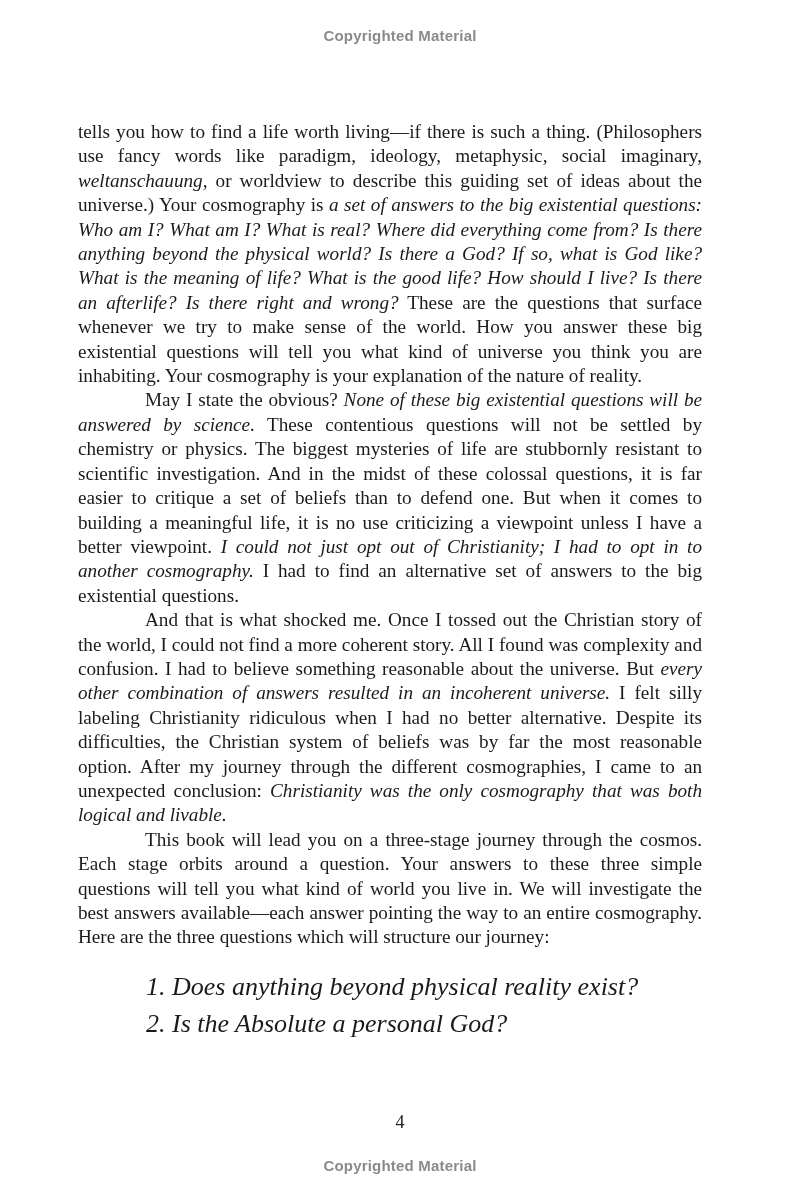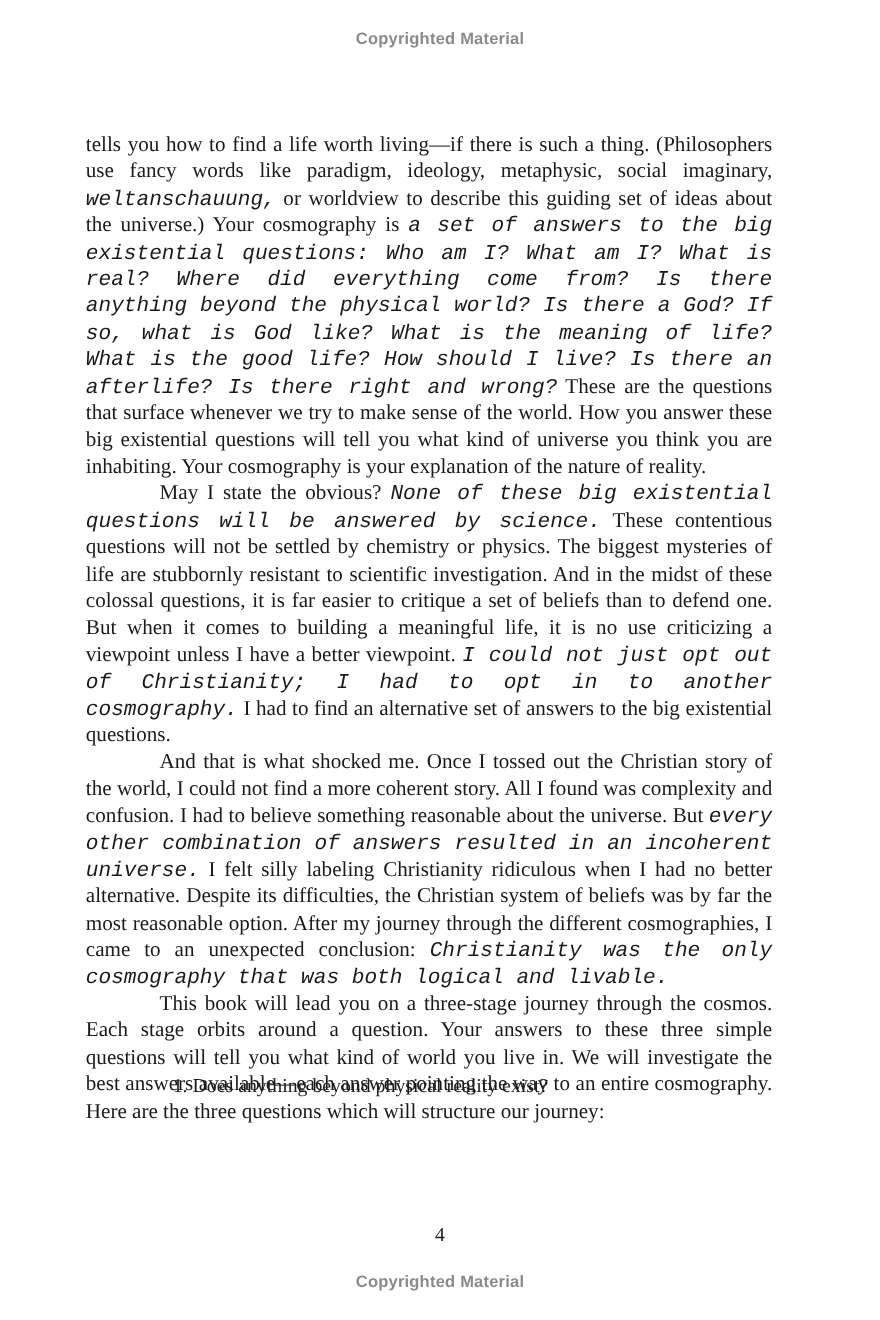--- a/index.html
+++ b/index.html
@@ -11,25 +11,25 @@
     }
     .wm-top { top: 27px; }
     .wm-bottom { top: 1157px; }
     .page-body {
       position: absolute; left: 78px; top: 120px; width: 624px;
       font-family: "Liberation Serif", serif; font-size: 19.2px;
       line-height: 24.4px; color: #1a1a1a; text-align: justify;
     }
     .page-body p { margin: 0; }
     .page-body p.indent { text-indent: 67px; }
-    .page-body em { font-style: italic; font-family: Liberation Mono, monospace; }
+    .page-body em { font-style: italic; }
     .questions {
-      position: absolute; left: 157px; top: 975px; width: 500px;
-      font-family: "Liberation Serif", serif; font-size: 18px;
-      color: #1a1a1a;
+      position: absolute; left: 146px; top: 975px; width: 500px;
+      font-family: "Liberation Serif", serif; font-size: 26px;
+      font-style: italic; color: #1a1a1a;
     }
     .questions .q { height: 37px; line-height: 24px; }
     .page-number {
       position: absolute; left: 0; width: 800px; top: 1112px; text-align: center;
       font-family: "Liberation Serif", serif; font-size: 18px; color: #222;
     }
   </style>
 </head>
 <body>
 
@@ -45,17 +45,18 @@
   <p class="indent">
     <span>And that is what shocked me. Once I tossed out the Christian story of the world, I could not find a more coherent story. All I found was complexity and confusion. I had to believe something reasonable about the universe. But </span><em>every other combination of answers resulted in an incoherent universe.</em><span> I felt silly labeling Christianity ridiculous when I had no better alternative. Despite its difficulties, the Christian system of beliefs was by far the most reasonable option. After my journey through the different cosmographies, I came to an unexpected conclusion: </span><em>Christianity was the only cosmography that was both logical and livable.</em>
   </p>
   <p class="indent">
     <span>This book will lead you on a three-stage journey through the cosmos. Each stage orbits around a question. Your answers to these three simple questions will tell you what kind of world you live in. We will investigate the best answers available—each answer pointing the way to an entire cosmography. Here are the three questions which will structure our journey:</span>
   </p>
 </div>
 
 <div class="questions">
   <div class="q">1. Does anything beyond physical reality exist?</div>
+  <div class="q">2. Is the Absolute a personal God?</div>
 </div>
 
 <div class="page-number">4</div>
 
 <div class="watermark wm-bottom">Copyrighted Material</div>
 
 </body></html>

